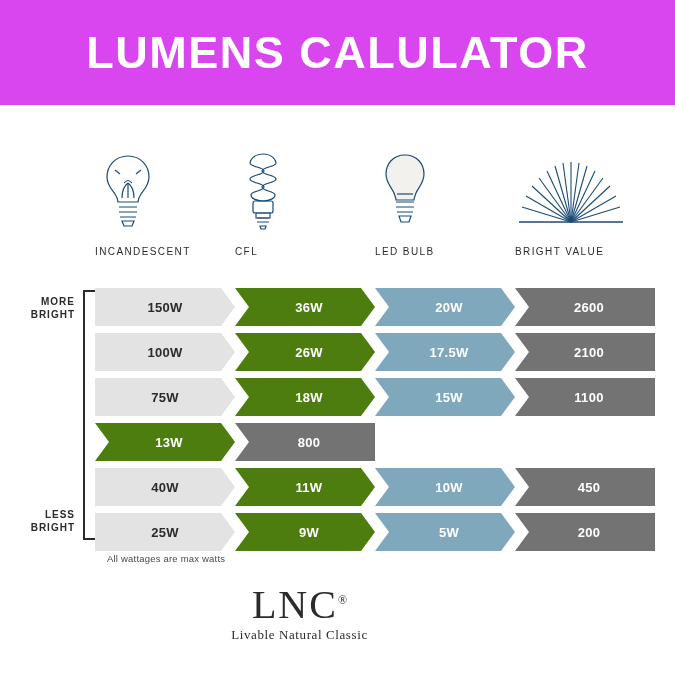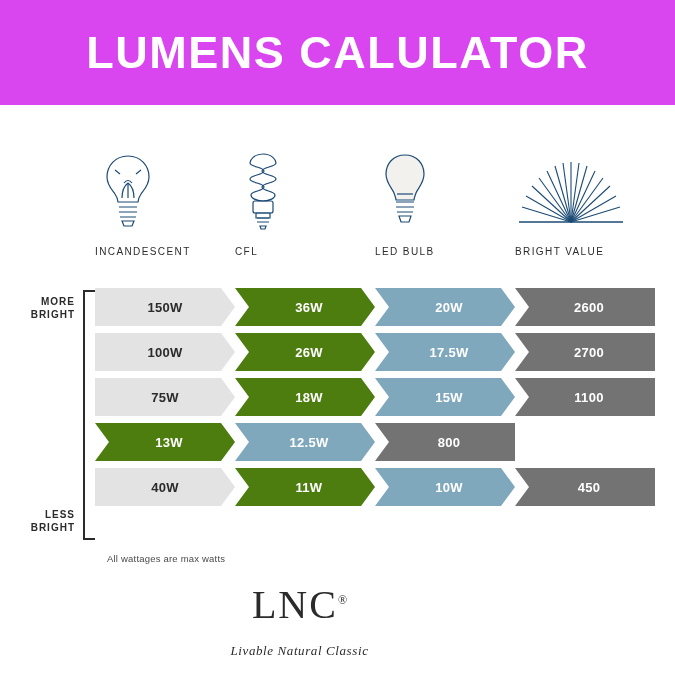--- a/index.html
+++ b/index.html
@@ -168,25 +168,24 @@
     color: #2b2b2b;
     line-height: 44px;
   }
   .logo-reg {
     font-size: 12px;
     vertical-align: super;
     letter-spacing: 0;
   }
   .logo-tag {
     font-family: "Liberation Serif", serif;
-    font-style: italic;
     font-size: 13px;
     color: #2b2b2b;
     letter-spacing: 0.6px;
-    margin-top: 16px;
+    margin-top: 0;
   }
 </style>
 </head>
 <body>
 
 <div class="page">
 
   <div class="header">
     <div class="header-title">LUMENS CALULATOR</div>
   </div>
@@ -301,21 +300,21 @@
       <div class="cell c0">
           <span>100W</span>
         </div>
       <div class="cell c1">
           <span>26W</span>
         </div>
       <div class="cell c2">
           <span>17.5W</span>
         </div>
       <div class="cell c3">
-          <span>2700</span>
+          <span>2100</span>
         </div>
     </div>
 
     <div class="row">
       <div class="cell c0">
           <span>75W</span>
         </div>
       <div class="cell c1">
           <span>18W</span>
         </div>
@@ -324,43 +323,54 @@
         </div>
       <div class="cell c3">
           <span>1100</span>
         </div>
     </div>
 
     <div class="row">
       <div class="cell c1">
           <span>13W</span>
         </div>
-      <div class="cell c2">
-          <span>12.5W</span>
-        </div>
       <div class="cell c3">
           <span>800</span>
         </div>
     </div>
 
     <div class="row">
       <div class="cell c0">
           <span>40W</span>
         </div>
       <div class="cell c1">
           <span>11W</span>
         </div>
       <div class="cell c2">
           <span>10W</span>
         </div>
       <div class="cell c3">
           <span>450</span>
         </div>
     </div>
 
+    <div class="row">
+      <div class="cell c0">
+          <span>25W</span>
+        </div>
+      <div class="cell c1">
+          <span>9W</span>
+        </div>
+      <div class="cell c2">
+          <span>5W</span>
+        </div>
+      <div class="cell c3">
+          <span>200</span>
+        </div>
+    </div>
 
   </div>
 
   <div class="footnote">All wattages are max watts</div>
 
   <div class="logo-wrap">
     <div class="logo-main"><span>LNC</span><span class="logo-reg">®</span></div>
     <div class="logo-tag">Livable Natural Classic</div>
   </div>
 

